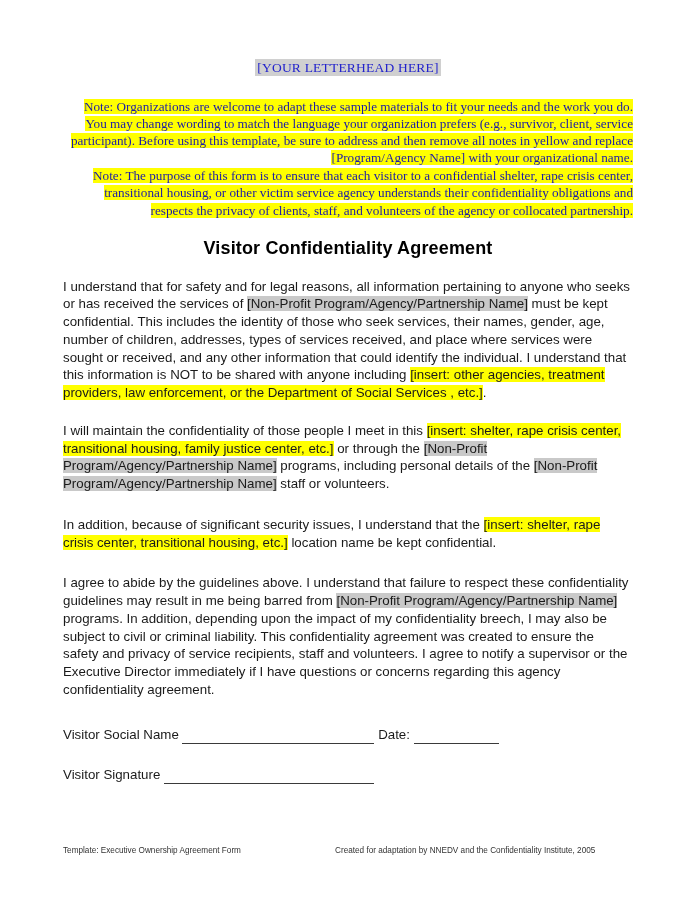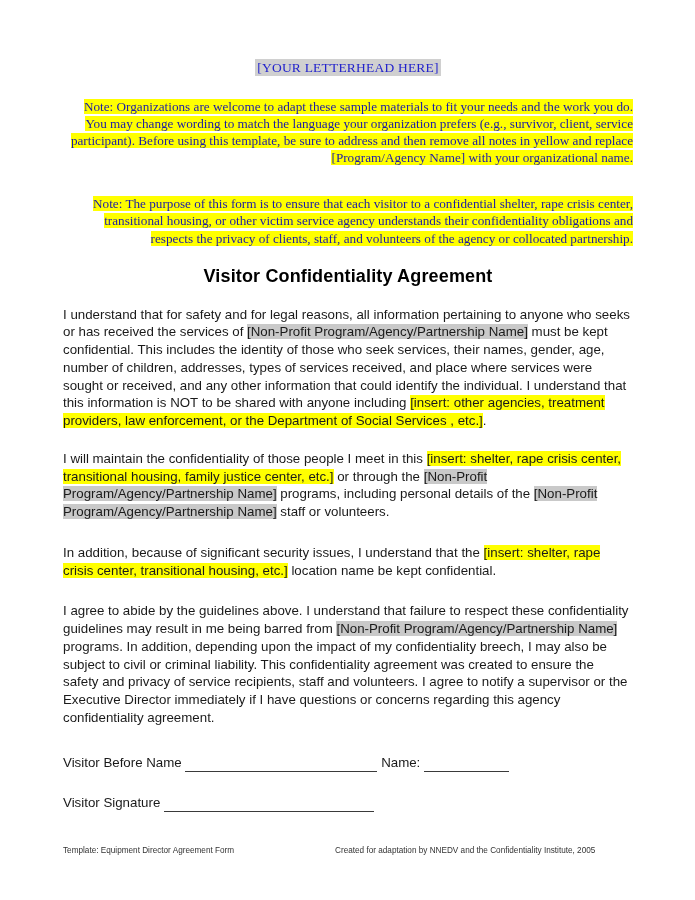--- a/index.html
+++ b/index.html
@@ -52,21 +52,21 @@
   
   .note {
     font-family: "Liberation Serif", serif;
     font-size: 13.2px;
     line-height: 1.30;
     color: #1a1aa8;
     text-align: right;
     margin: 0;
   }
   .note-1 { margin-top: 20px; }
-  .note-2 { margin-top: 29px; }
+  .note-2 { margin-top: 1px; }
   .note .hl {
     background: #ffff00;
     box-decoration-break: clone;
     -webkit-box-decoration-break: clone;
   }
 
   
   .doc-title {
     text-align: center;
     font-family: "Liberation Sans", sans-serif;
@@ -168,26 +168,26 @@
 
     <p class="body-p p-gap-lg"><span>I will maintain the confidentiality  of those people I meet in this </span><span class="yel">[insert: shelter, rape crisis center, transitional housing, family justice center, etc.]</span><span> or through  the </span><span class="gry">[Non-Profit Program/Agency/Partnership  Name]</span><span> programs, including  personal details of the </span><span class="gry">[Non-Profit Program/Agency/Partnership  Name]</span><span> staff or volunteers.</span></p>
 
     <p class="body-p p-xl p-gap-xl"><span>In addition, because of significant security issues, I understand  that the </span><span class="yel">[insert: shelter, rape crisis center, transitional housing, etc.]</span><span> location name be kept confidential.</span></p>
 
 
     <p class="body-p p-gap-xl"><span>I agree to abide by the guidelines above.  I understand  that failure to respect these confidentiality  guidelines  may result in me being barred from </span><span class="gry">[Non-Profit Program/Agency/Partnership  Name]</span><span> programs. In addition, depending upon the impact of my confidentiality  breech, I may also be subject to civil or criminal liability. This confidentiality agreement was created to ensure the safety and privacy of service recipients, staff and volunteers.   I agree to notify a supervisor  or the Executive  Director immediately if I have questions or concerns regarding this agency confidentiality agreement.</span></p>
 
     <div class="sig-block">
 
-      <p class="sig-line"><span>Visitor Before Name </span><span class="rule rule-name"></span><span> Name: </span><span class="rule rule-date"></span></p>
+      <p class="sig-line"><span>Visitor Social Name </span><span class="rule rule-name"></span><span> Date: </span><span class="rule rule-date"></span></p>
 
       <p class="sig-line sig-line-2"><span>Visitor Signature </span><span class="rule rule-sig"></span></p>
 
     </div>
 
   </div>
 
   <div class="footer">
-    <span class="footer-left">Template: Equipment Director Agreement Form</span>
+    <span class="footer-left">Template: Executive Ownership Agreement Form</span>
     <span class="footer-right">Created for adaptation by NNEDV and the Confidentiality Institute, 2005</span>
   </div>
 
 </div>
 
 </body></html>

